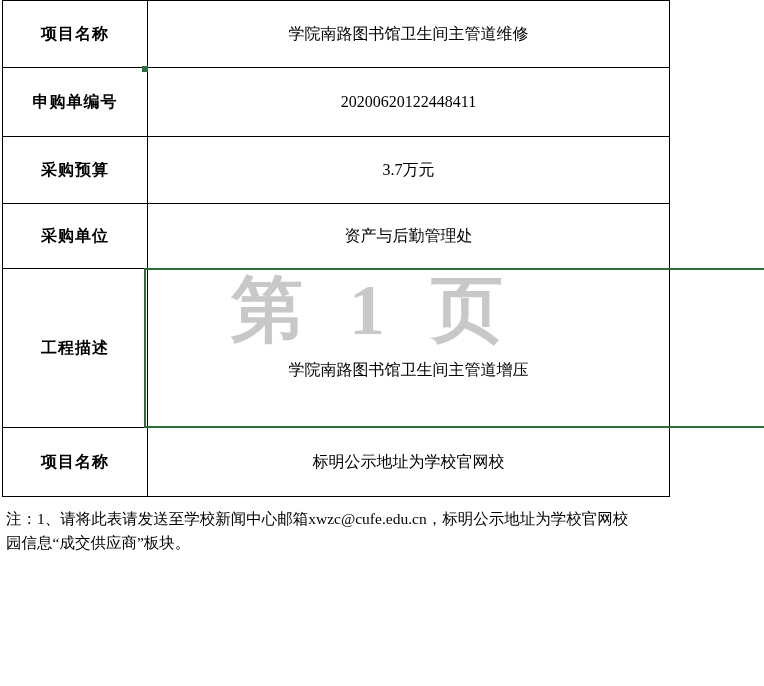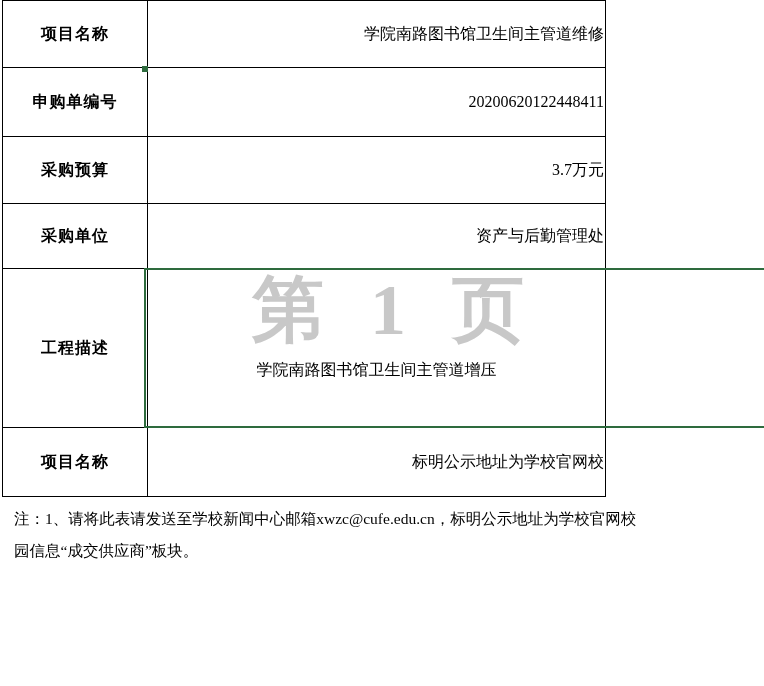--- a/index.html
+++ b/index.html
@@ -18,21 +18,21 @@
   #doc {
     position: relative;
     width: 764px;
     height: 686px;
     box-sizing: border-box;
   }
   
   .watermark {
     position: absolute;
     top: 262px;
-    left: 252px;
+    left: 231px;
     font-size: 72px;
     font-weight: bold;
     color: #bfbfbf;
     letter-spacing: 14px;
     opacity: 0.85;
     z-index: 5;
     pointer-events: none;
     white-space: nowrap;
     font-family: "Liberation Serif", "DejaVu Serif", serif;
   }
@@ -55,37 +55,37 @@
     left: 142px;
     top: 66px;
     width: 6px;
     height: 6px;
     background: #2e6b3e;
     z-index: 6;
   }
   
   table.main {
     border-collapse: collapse;
-    width: 604px;
+    width: 668px;
     margin: 0 0 0 2px;
     table-layout: fixed;
   }
   table.main td {
     border: 1px solid #000000;
     vertical-align: middle;
     font-size: 16px;
   }
   td.label {
     width: 142px;
     text-align: center;
     font-weight: bold;
     letter-spacing: 1px;
   }
   td.value {
-    text-align: right;
+    text-align: center;
   }
   tr.r-name td { height: 64px; }
   tr.r-order td { height: 66px; }
   tr.r-budget td { height: 64px; }
   tr.r-unit td { height: 62px; }
   tr.r-desc td { height: 156px; }
   tr.r-supplier td { height: 66px; }
   tr.r-amount td { height: 64px; }
   td.desc-value {
     text-align: center;
@@ -97,21 +97,21 @@
     padding-top: 44px;
   }
   
   .notes {
     margin: 10px 4px 0 6px;
     font-size: 15.5px;
     line-height: 1.55;
     font-family: "Liberation Serif", "DejaVu Serif", serif;
   }
   .notes p {
-    margin: 8px;
+    margin: 0;
     text-indent: 0;
   }
   .notes p.indent {
     text-indent: 30px;
   }
 </style>
 </head>
 <body>
 
 <div id="doc">

